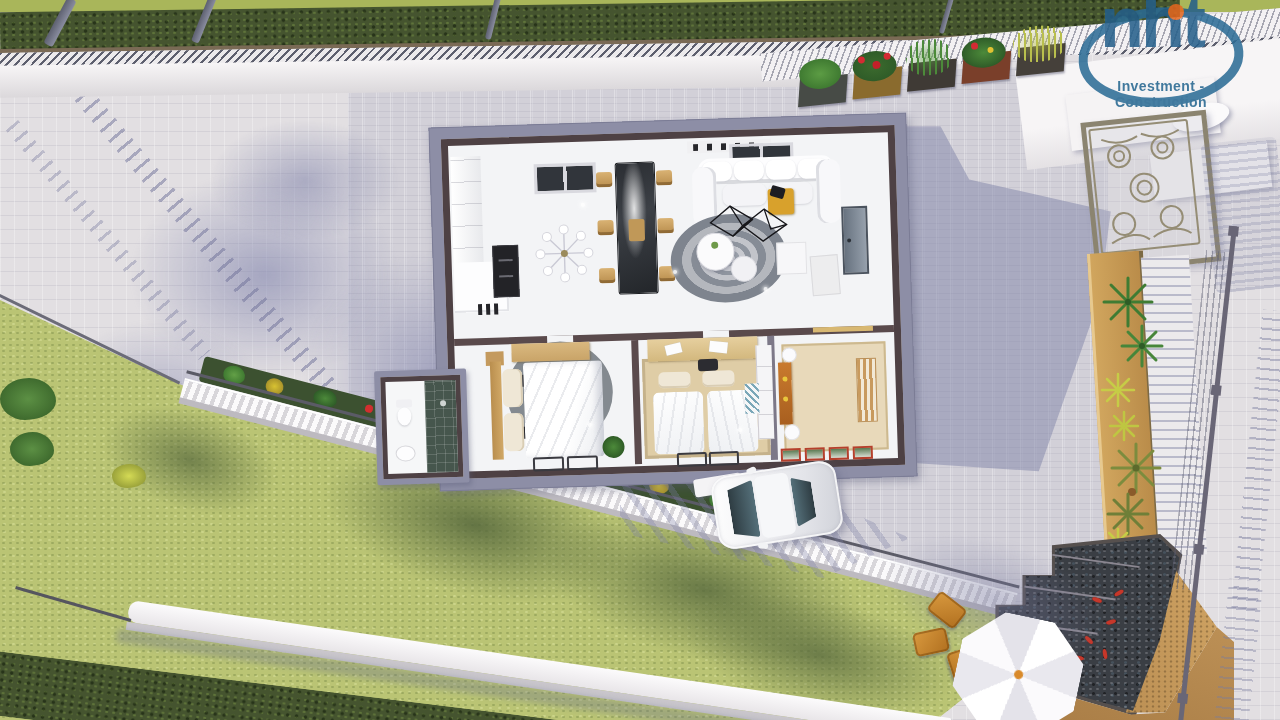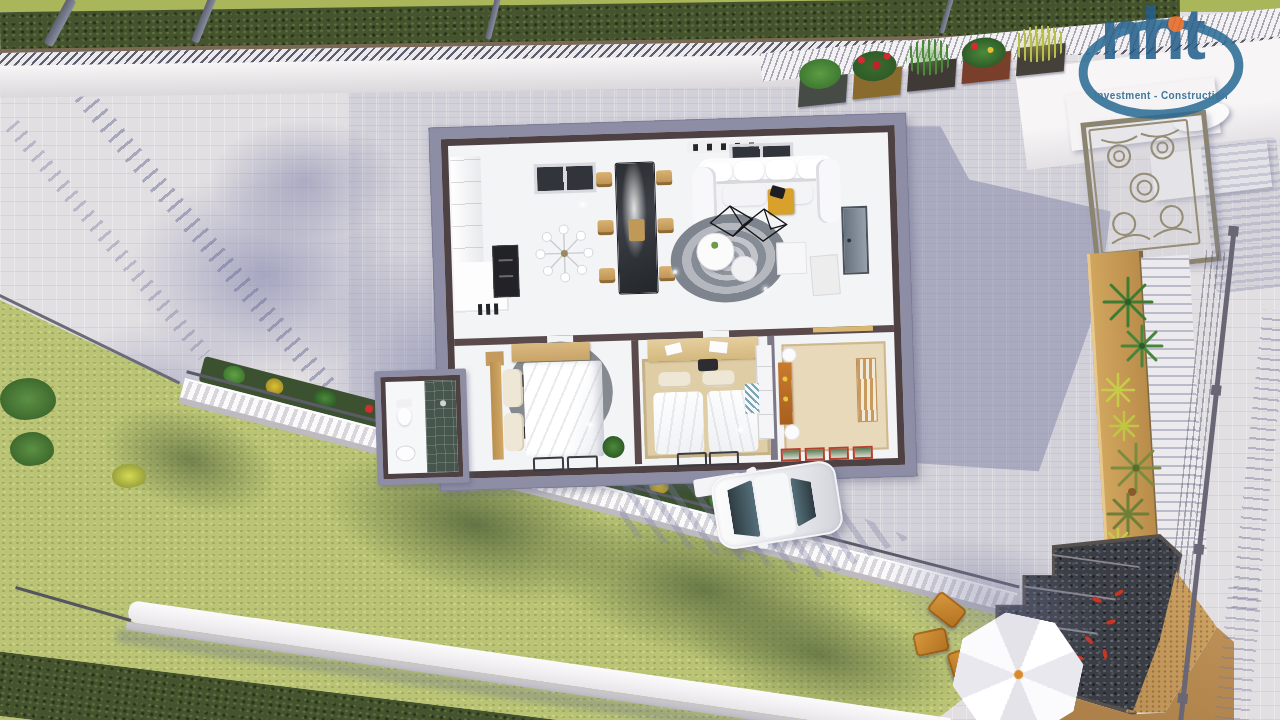--- a/index.html
+++ b/index.html
@@ -24,21 +24,21 @@
   .chair{position:absolute;width:34px;height:24px;background:linear-gradient(135deg,#d99a3f,#b06f1f);
       border-radius:5px;box-shadow:inset 0 0 0 2px rgba(120,70,10,.5),1px 2px 3px rgba(80,80,110,.5);}
   .koi{position:absolute;width:10px;height:4px;border-radius:50%;background:#c6372a;box-shadow:0 0 1px #7e1f16;}
   .mat{position:absolute;border:2px solid #3a3a40;border-radius:2px;}
   .dl{position:absolute;width:4px;height:4px;border-radius:50%;background:#fff;box-shadow:0 0 4px 1px rgba(255,255,255,.9);opacity:.85;}
   .planter{position:absolute;width:48px;height:28px;transform:skewX(-10deg);
       box-shadow:1px 2px 2px rgba(60,60,90,.4);}
   .canopy{position:absolute;border-radius:50%;}
   .dot{position:absolute;border-radius:50%;}
   .brandword{font-weight:700;color:#235e8a;letter-spacing:-3px;font-size:72px;line-height:1;}
-  .tagline{font-size:10px;font-weight:700;color:#23658f;letter-spacing:.4px;text-align:center;}
+  .tagline{font-size:14px;font-weight:700;color:#23658f;letter-spacing:.4px;text-align:center;}
 </style>
 </head>
 <body>
 
 <div id="stage">
 
   <div class="abs pavegrid" style="left:0;top:0;width:1280px;height:720px;background-color:#e2dfe2;"></div>
   <div class="abs pavegrid" style="left:348px;top:64px;width:760px;height:566px;background-color:rgba(166,166,188,.26);
               clip-path:polygon(0 5%,100% 0,100% 100%,0 100%);"></div>
 
@@ -470,21 +470,21 @@
          box-shadow:inset 0 0 0 2px rgba(255,255,255,.8), inset 0 0 5px rgba(120,120,142,.6), 3px 5px 8px rgba(90,93,125,.45);"></div>
     <div class="abs" style="left:16px;top:12px;width:26px;height:58px;border-radius:4px;
          background:linear-gradient(90deg,#2e3c42,#55707a);clip-path:polygon(0 12%,100% 0,100% 100%,0 88%);"></div>
     <div class="abs" style="left:44px;top:10px;width:34px;height:62px;background:#f6f7f9;border-radius:6px;"></div>
     <div class="abs" style="left:80px;top:16px;width:20px;height:50px;border-radius:4px;
          background:linear-gradient(90deg,#55707a,#2e3c42);clip-path:polygon(0 0,100% 15%,100% 85%,0 100%);"></div>
     <span class="abs" style="left:38px;top:0;width:10px;height:6px;background:#f2f3f5;border-radius:3px;transform:rotate(-15deg);"></span>
     <span class="abs" style="left:38px;top:76px;width:10px;height:6px;background:#f2f3f5;border-radius:3px;transform:rotate(15deg);"></span>
   </div>
 
-  <div class="abs" style="left:1076px;top:12px;width:170px;height:112px;opacity:.86;">
+  <div class="abs" style="left:1076px;top:0;width:170px;height:112px;opacity:.86;">
     <svg class="abs" style="left:0;top:0;" width="170" height="112" viewBox="0 0 170 112">
       <ellipse cx="85" cy="57" rx="78" ry="45" fill="none" stroke="#2a6b95" stroke-width="9" transform="rotate(-4 85 57)"></ellipse>
     </svg>
     <div class="abs brandword" style="left:24px;top:-14px;">nht</div>
     <span class="dot" style="left:92px;top:4px;width:16px;height:16px;background:#e4671f;"></span>
     <div class="abs tagline" style="left:5px;top:78px;width:160px;">Investment - Construction</div>
   </div>
 
 </div>
 

